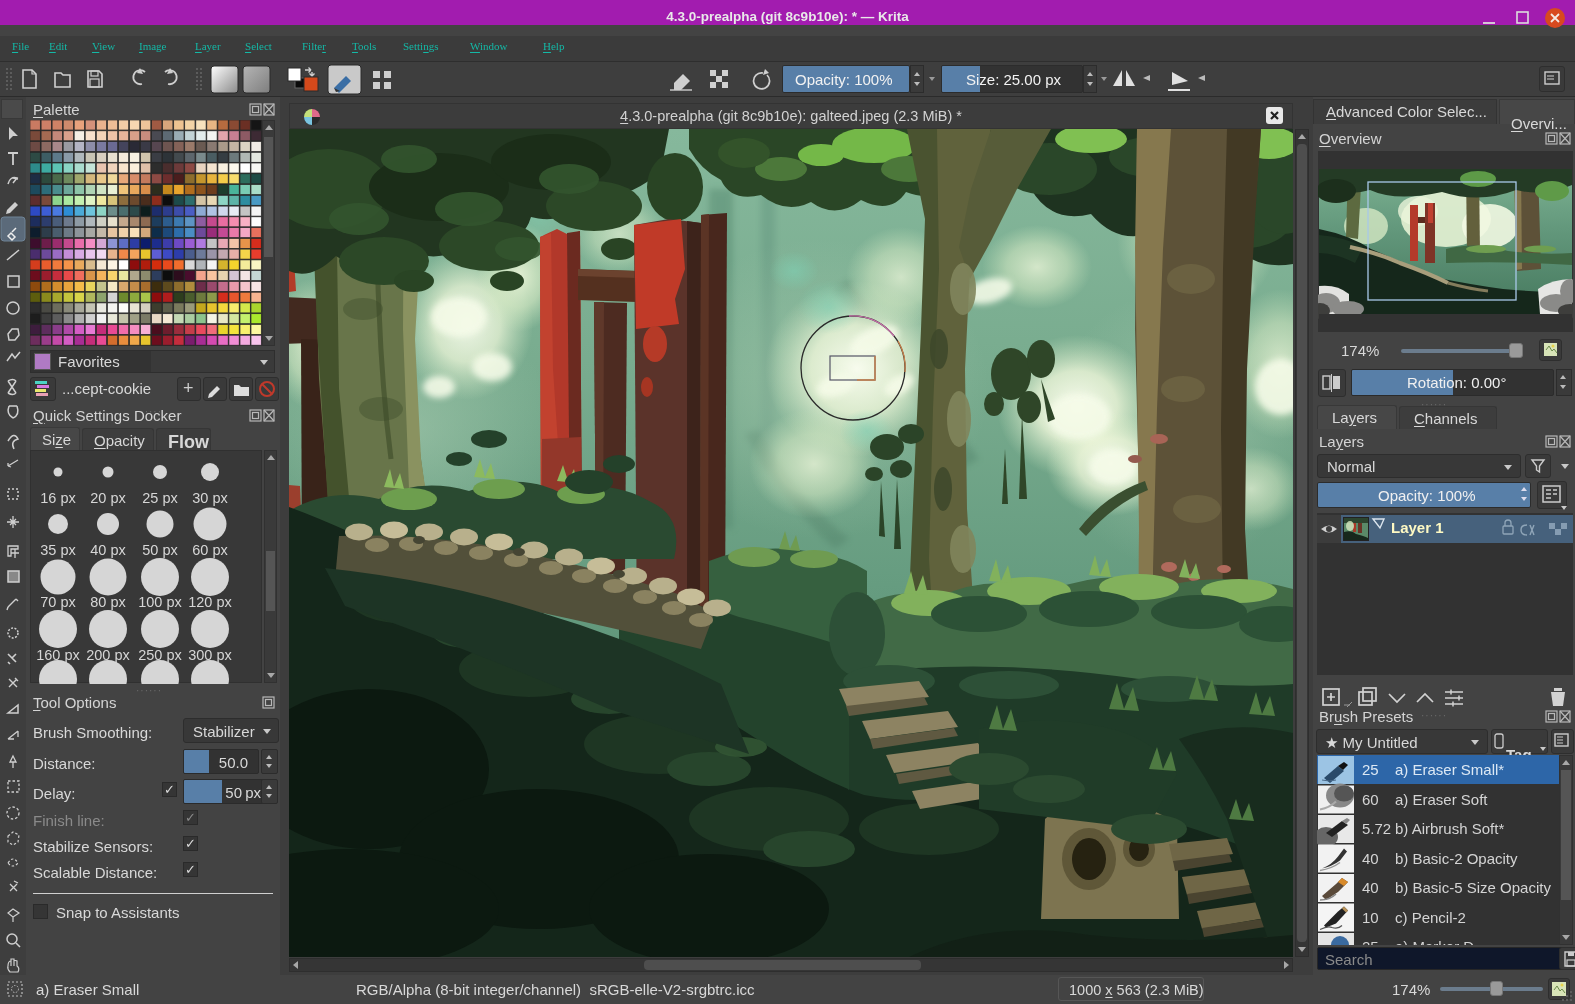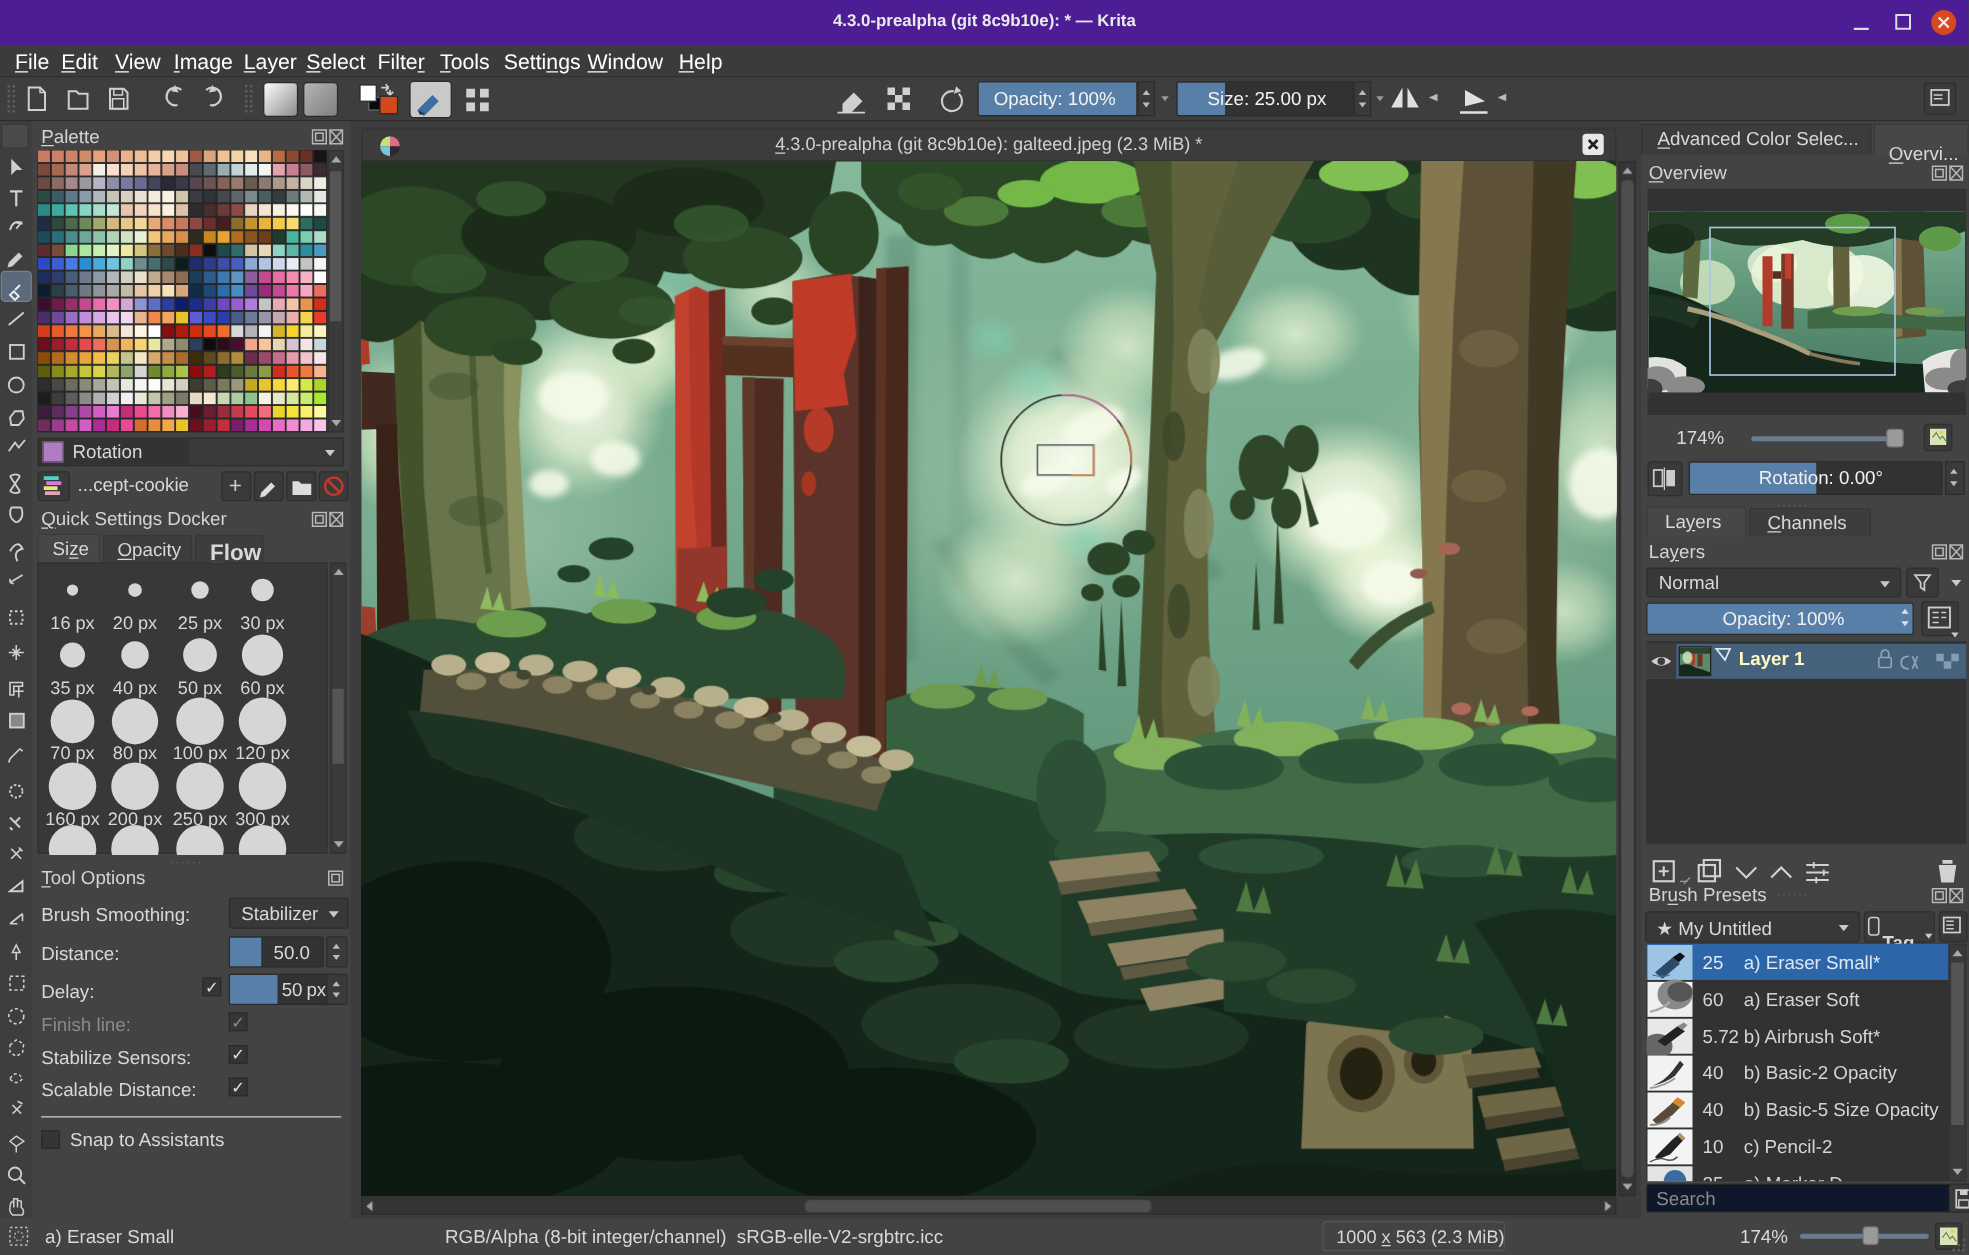--- a/index.html
+++ b/index.html
@@ -1,26 +1,26 @@
 <!DOCTYPE html>
 <html><head>
 <meta charset="utf-8">
 <style>
 * { margin:0; padding:0; box-sizing:border-box; }
 html,body { width:1575px; height:1004px; overflow:hidden; background:#434343;
   font-family:"Liberation Sans", sans-serif; color:#d8d8d8; }
 .abs { position:absolute; }
 #root { position:relative; width:1575px; height:1004px; }
 
-#titlebar { left:0; top:0; width:1575px; height:36px; background:#4c1d95; }
+#titlebar { left:0; top:0; width:1575px; height:25px; background:#a21caf; }
 #titlebar .t { position:absolute; left:0; right:0; top:9px; text-align:center;
   font-weight:bold; font-size:13.5px; color:#e9e9e9; }
 #menubar { left:0; top:36px; width:1575px; height:26px; background:#3b3b3b;
   border-bottom:1px solid #2e2e2e; }
-.menu { position:absolute; top:4px; font-size:17px; color:#ffffff; }
+.menu { position:absolute; top:4px; font-size:11px; color:#14b8a6;font-family:Liberation Serif, serif; }
 .menu u { text-decoration:underline; text-underline-offset:2px; }
 #toolbar { left:0; top:62px; width:1575px; height:35px; background:#3e3e3e;
   border-bottom:1px solid #2b2b2b; }
 
 .panel-title { font-size:15px; color:#d4d4d4; }
 .panel-title u { text-decoration:underline; text-underline-offset:2px;}
 .btn { background:#3a3a3a; border:1px solid #2e2e2e; border-radius:3px; }
 .combo { background:#383838; border:1px solid #2d2d2d; border-radius:3px; color:#d8d8d8; font-size:15px; }
 .arrow-dn { width:0; height:0; border-left:4px solid transparent; border-right:4px solid transparent; border-top:5px solid #c9c9c9; }
 .chk { width:15px; height:15px; background:#353535; border:1px solid #2a2a2a; color:#dcdcdc; font-size:13px; line-height:14px; text-align:center; }
@@ -683,21 +683,21 @@
     </div>
     <div class="abs" style="left:236px;top:23px;width:13px;height:226px;background:#3a3a3a;border:1px solid #313131;">
       <div class="arrow-dn" style="position:absolute;left:2px;top:4px;transform:rotate(180deg);border-top-color:#a8a8a8;"></div>
       <div class="arrow-dn" style="position:absolute;left:2px;bottom:4px;border-top-color:#a8a8a8;"></div>
       <div class="abs" style="left:1px;top:16px;width:9px;height:120px;background:#555;"></div>
     </div>
 
     <div class="abs" style="left:4px;top:253px;width:245px;height:23px;background:#3a3a3a;border:1px solid #2e2e2e;">
       <div class="abs" style="left:0px;top:0px;width:120px;height:21px;background:#333;"></div>
       <div class="abs" style="left:3px;top:2px;width:17px;height:17px;background:#b07ac4;border:1px solid #555;"></div>
-      <span style="position:absolute;left:27px;top:2px;font-size:15px;">Rotation</span>
+      <span style="position:absolute;left:27px;top:2px;font-size:15px;">Favorites</span>
       <div class="arrow-dn" style="position:absolute;right:6px;top:9px;"></div>
     </div>
 
     <div class="abs btn" style="left:4px;top:280px;width:26px;height:24px;">
       <svg width="24" height="22">
         <rect x="4" y="3" width="12" height="3" fill="#4ad4c4"></rect>
         <rect x="6" y="7" width="12" height="3" fill="#d47ae0"></rect>
         <rect x="4" y="11" width="11" height="3" fill="#e8e86d"></rect>
         <rect x="5" y="15" width="12" height="3" fill="#e8a0b4"></rect>
       </svg>

